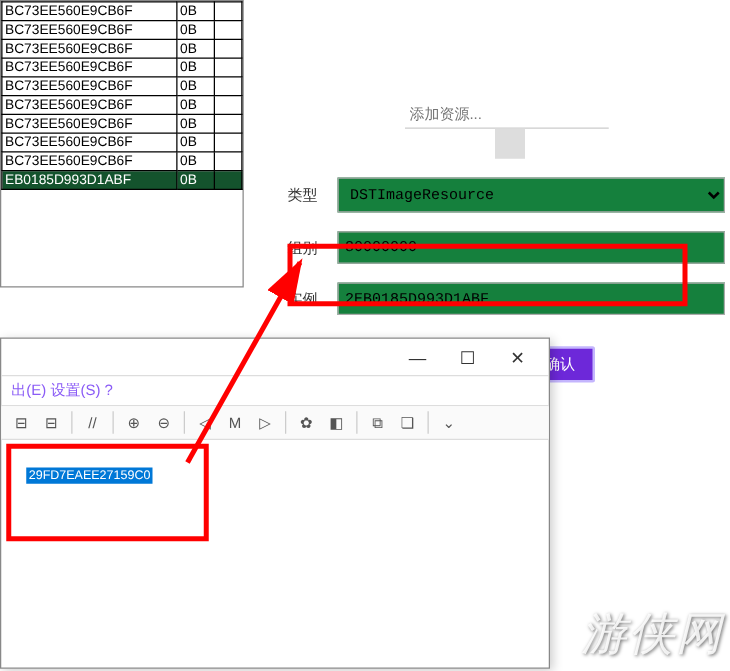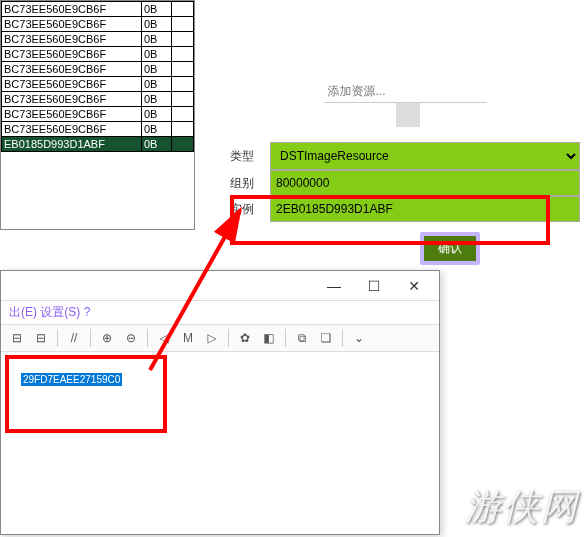--- a/index.html
+++ b/index.html
@@ -9,24 +9,24 @@
 .table-area table { border-collapse: collapse; width: 100%; }
 .table-area td { border: 1px solid #000; padding: 1px 2px; font-size: 11px; height: 15px; white-space: nowrap; margin-left: 44px; }
 .table-area tr.selected td { background: #14532d; color: #fff; }
 .table-area .col1 { width: 140px; }
 .table-area .col2 { width: 30px; }
 
 .resource-panel { position: absolute; left: 230px; top: 80px; width: 350px; }
 .search-row { display: flex; align-items: center; margin-bottom: 15px; flex-direction: column; }
 .search-row input { flex: 1; border: none; border-bottom: 1px solid #ccc; padding: 4px; font-size: 12px; color: #888; }
 .search-row .btn { width: 24px; height: 24px; background: #ddd; margin-left: 5px; }
-.field-row { display: flex; align-items: center; }
+.field-row { display: flex; align-items: center; margin-bottom: 15px; }
 .field-row label { width: 40px; font-size: 12px; color: #333; }
-.field-row select, .field-row input { flex: 1; border: 1px solid #aaa; padding: 5px; font-size: 12px; background: #84cc16; }
-.confirm-btn { background: #4d7c0f; color: #fff; border: 4px solid #c4b5fd; padding: 4px 14px; font-size: 12px; margin-left: 190px; margin-top: 10px; cursor: pointer; border-radius:2px;}
+.field-row select, .field-row input { flex: 1; border: 1px solid #aaa; padding: 5px; font-size: 12px; background: #15803d; font-family: Liberation Mono, monospace; }
+.confirm-btn { background: #6d28d9; color: #fff; border: 2px solid #c4b5fd; padding: 4px 14px; font-size: 12px; margin-left: 190px; margin-top: 10px; cursor: pointer; border-radius:2px;}
 
 .hi-red-1 { position: absolute; left: 230px; top: 195px; width: 320px; height: 50px; border: 4px solid red; pointer-events: none; }
 
 .second-window { position: absolute; left: 0; top: 270px; width: 440px; height: 265px; border: 1px solid #888; background: #fff; box-shadow: 2px 2px 8px rgba(0,0,0,0.2); }
 .titlebar { display: flex; justify-content: flex-end; height: 30px; border-bottom: 1px solid #ddd; align-items: center; padding: 0 5px; }
 .titlebar .winbtn { width: 40px; text-align: center; font-size: 14px; color: #333; font-family: Arial; }
 .menubar { padding: 3px 8px; font-size: 12px; color: #8b5cf6; border-bottom: 1px solid #ddd; }
 .toolbar { display: flex; align-items: center; padding: 3px 6px; gap: 4px; border-bottom: 1px solid #ddd; background:#fafafa; }
 .toolbar .tbtn { width: 20px; height: 20px; display: flex; align-items: center; justify-content: center; font-size: 12px; color: #555; border: 1px solid transparent; }
 .toolbar .sep { width: 1px; height: 18px; background: #ccc; margin: 0 2px; }

